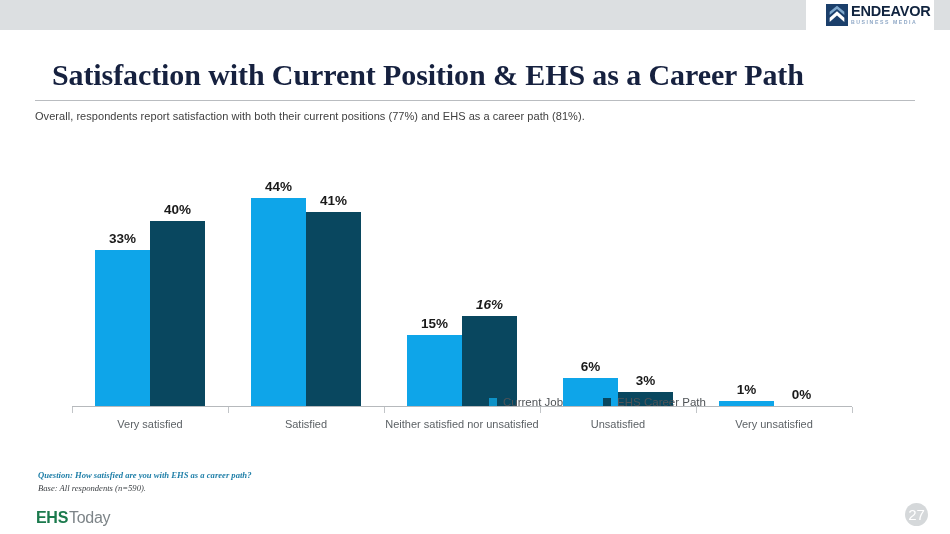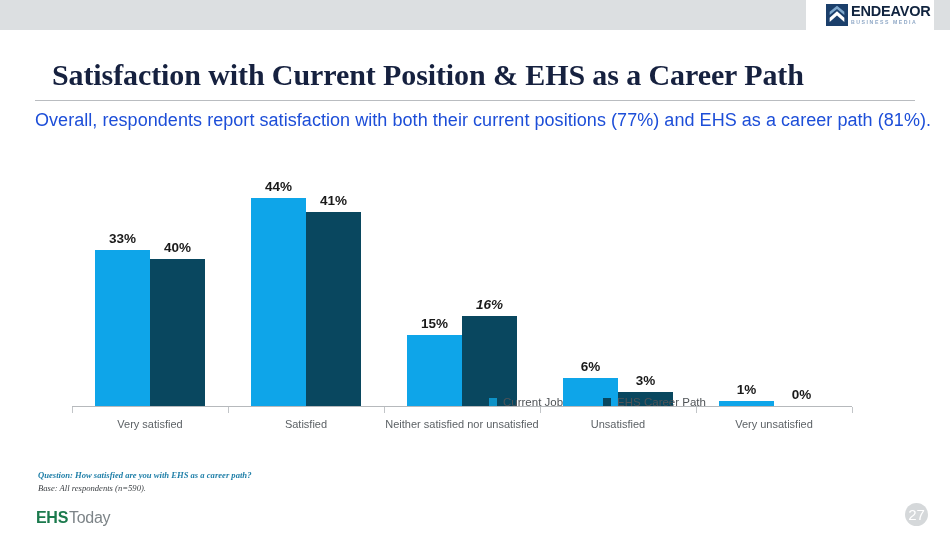--- a/index.html
+++ b/index.html
@@ -82,22 +82,22 @@
     left: 35px;
     top: 100px;
     width: 880px;
     height: 1px;
     background: #b9bcc0;
   }
   .subtitle {
     position: absolute;
     left: 35px;
     top: 110px;
-    font-size: 18px;
-    color: #1d4ed8;
+    font-size: 11px;
+    color: #404040;
     letter-spacing: 0.05px;
     white-space: nowrap;
   }
 
   
   .chart {
     position: absolute;
     left: 0;
     top: 150px;
     width: 950px;
@@ -270,21 +270,21 @@
       <div class="tick" style="left: 540px;"></div>
       <div class="tick" style="left: 696px;"></div>
       <div class="tick" style="left: 852px;"></div>
     </div>
   <div id="groups">
       <div class="group" style="left: 72px; width: 156px; top: 20px; height: 236px;">
         <div class="bars">
           <div class="bar light" style="height: 155.76px;">
             <span class="vlabel">33%</span>
           </div>
-          <div class="bar dark" style="height: 147px;">
+          <div class="bar dark" style="height: 185px;">
             <span class="vlabel">40%</span>
           </div>
         </div>
       </div>
       <div class="group" style="left: 228px; width: 156px; top: 20px; height: 236px;">
         <div class="bars">
           <div class="bar light" style="height: 207.68px;">
             <span class="vlabel">44%</span>
           </div>
           <div class="bar dark" style="height: 193.52px;">

